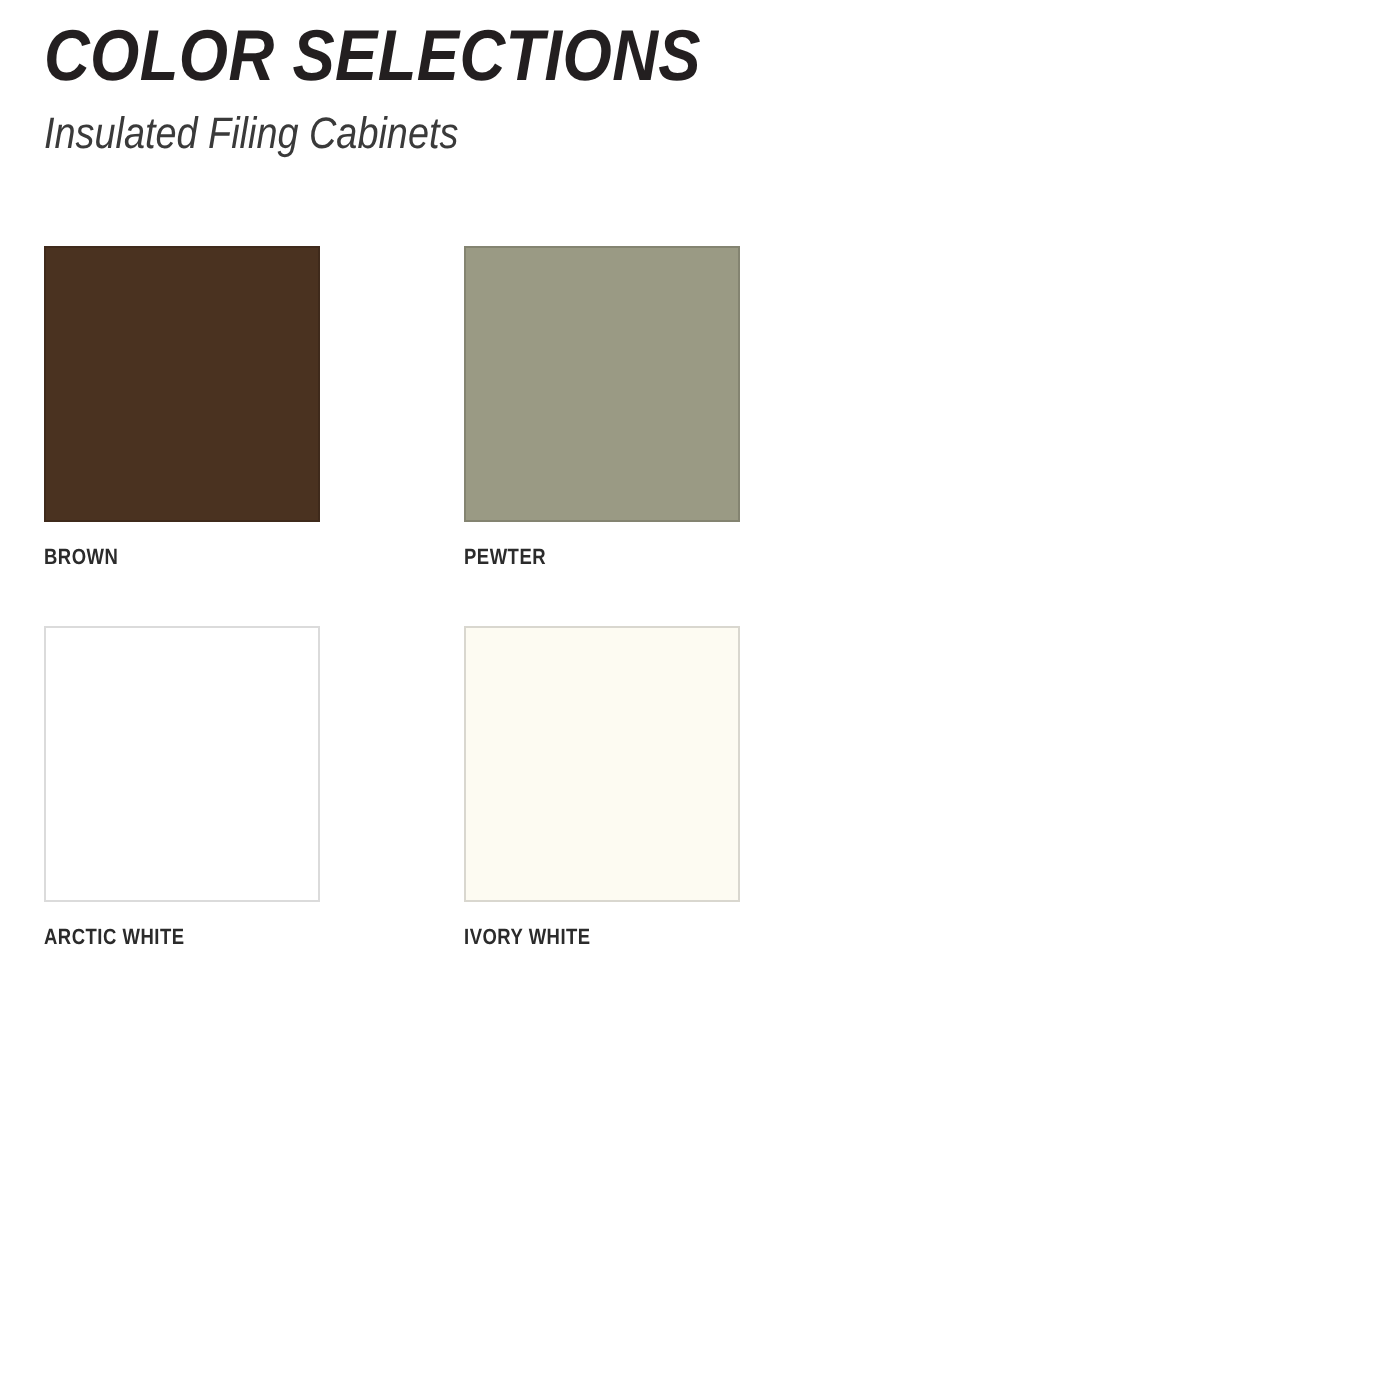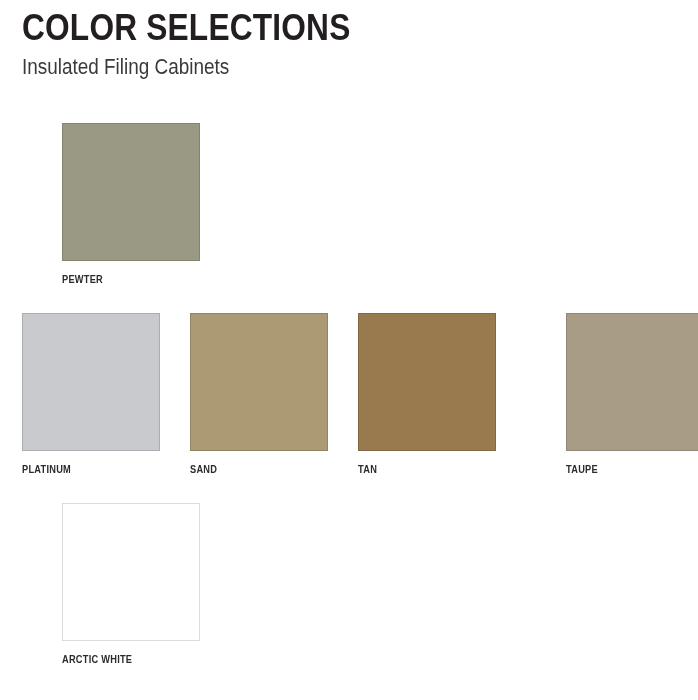--- a/index.html
+++ b/index.html
@@ -16,20 +16,21 @@
     font-family: "Liberation Sans", "DejaVu Sans", sans-serif;
     -webkit-font-smoothing: antialiased;
   }
 
   
   .header {
     position: absolute;
     left: 22px;
     top: 8px;
     width: 640px;
+    font-style: italic;
   }
   .page-title {
     font-family: "Liberation Sans Narrow", "Liberation Sans", sans-serif;
     font-weight: bold;
     font-size: 36px;
     line-height: 40px;
     letter-spacing: 0.2px;
     color: #231f20;
     transform: scaleX(0.88);
     transform-origin: left top;
@@ -108,44 +109,34 @@
 
 <div class="header">
   <h1 class="page-title">COLOR SELECTIONS</h1>
   <h2 class="page-subtitle">Insulated Filing Cabinets</h2>
 </div>
 
 <div class="swatch-grid">
 
   <div class="swatch-row">
     <div class="swatch-cell">
+      <div class="swatch-chip" style="background-color: rgb(74, 50, 32);"></div>
+      <div class="swatch-label">BROWN</div>
+    </div>
+    <div class="swatch-cell">
       <div class="swatch-chip" style="background-color: rgb(154, 154, 132);"></div>
       <div class="swatch-label">PEWTER</div>
     </div>
   </div>
 
-  <div class="swatch-row">
-    <div class="swatch-cell">
-      <div class="swatch-chip" style="background-color: rgb(201, 202, 205);"></div>
-      <div class="swatch-label">PLATINUM</div>
-    </div>
-    <div class="swatch-cell">
-      <div class="swatch-chip" style="background-color: rgb(171, 154, 115);"></div>
-      <div class="swatch-label">SAND</div>
-    </div>
-    <div class="swatch-cell">
-      <div class="swatch-chip" style="background-color: rgb(152, 122, 78);"></div>
-      <div class="swatch-label">TAN</div>
-    </div>
-    <div class="swatch-cell">
-      <div class="swatch-chip" style="background-color: rgb(168, 156, 135);"></div>
-      <div class="swatch-label">TAUPE</div>
-    </div>
-  </div>
 
   <div class="swatch-row">
     <div class="swatch-cell">
       <div class="swatch-chip" style="background-color: rgb(255, 255, 255);"></div>
       <div class="swatch-label">ARCTIC WHITE</div>
     </div>
+    <div class="swatch-cell">
+      <div class="swatch-chip" style="background-color: rgb(253, 251, 242);"></div>
+      <div class="swatch-label">IVORY WHITE</div>
+    </div>
   </div>
 
 </div>
 
 </body></html>

